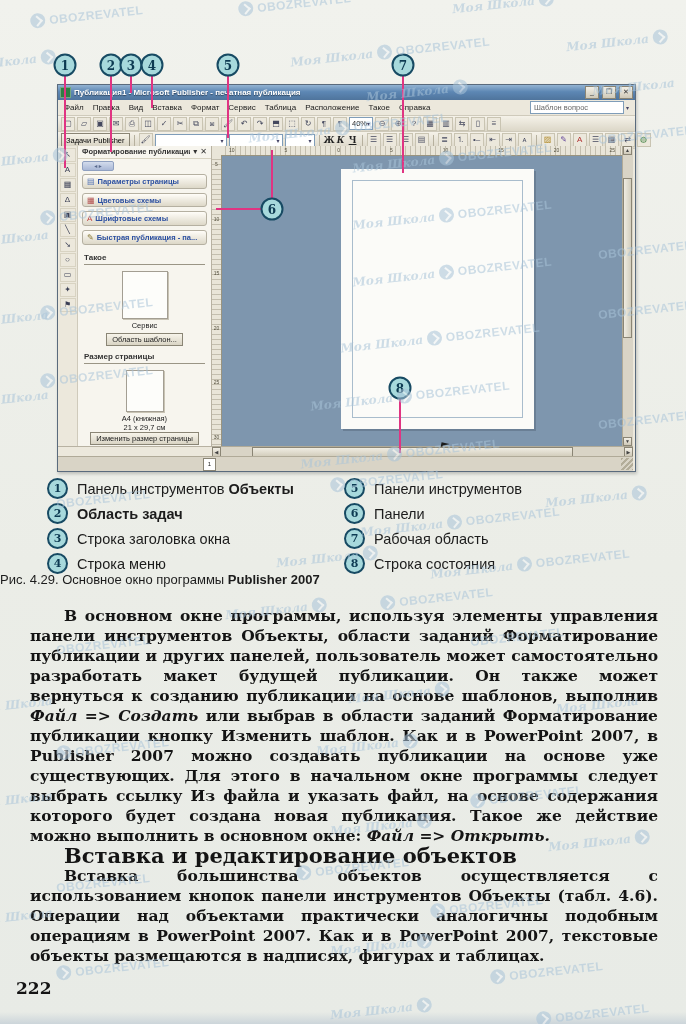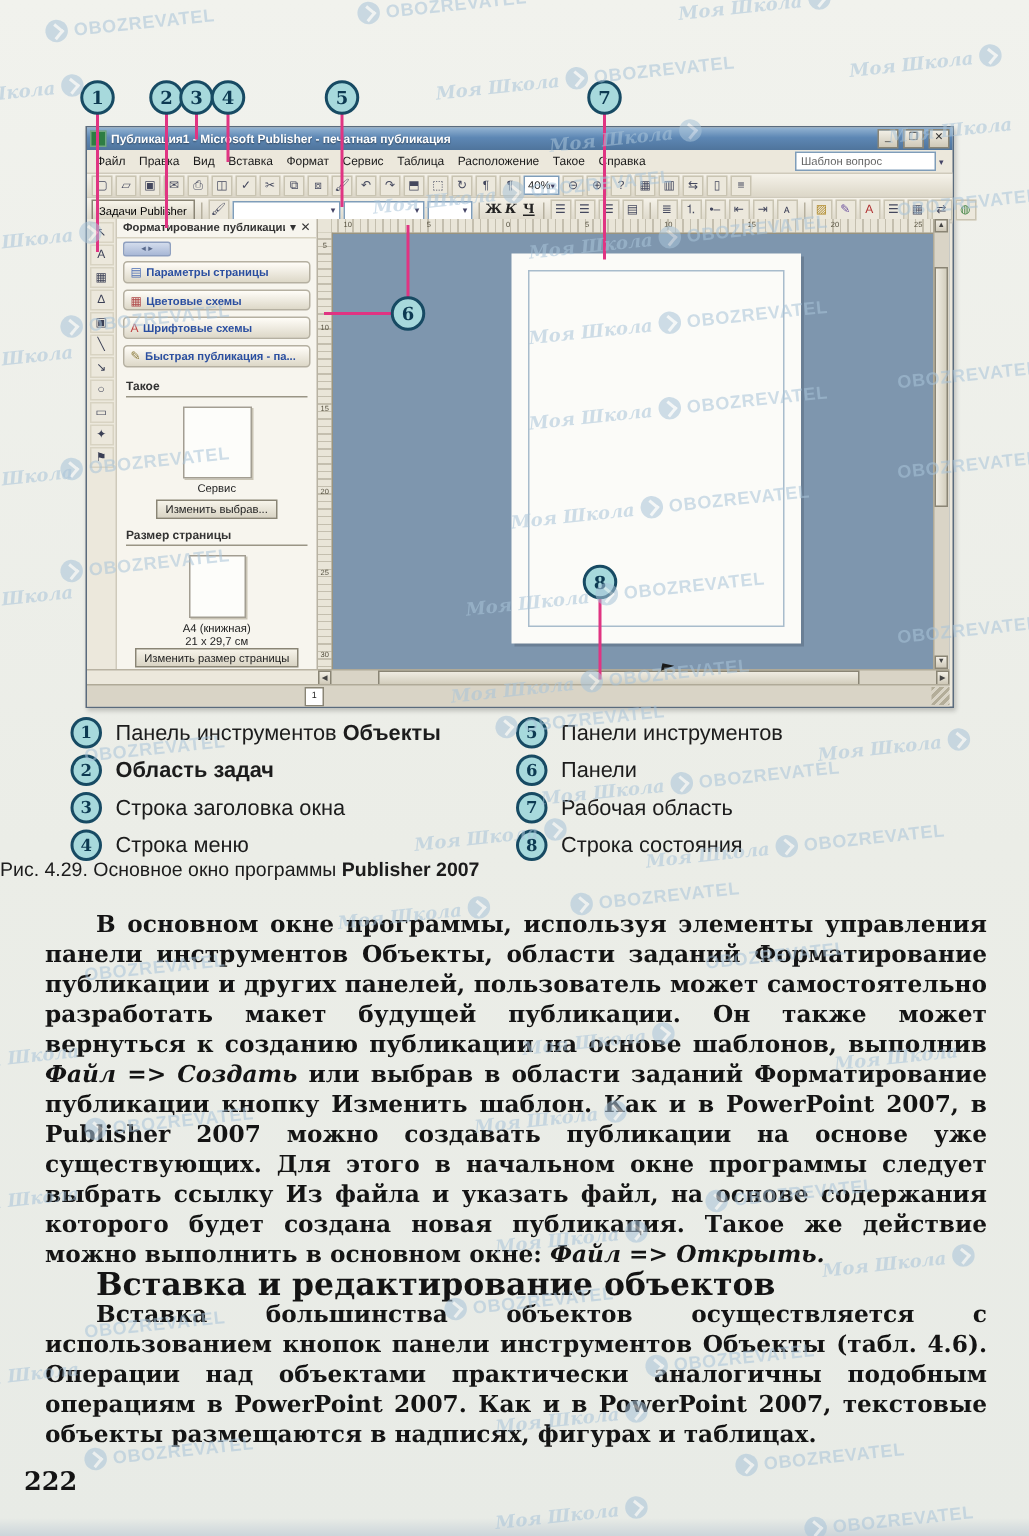--- a/index.html
+++ b/index.html
@@ -268,21 +268,21 @@
           <span class="sic" style="color:#c04040">A</span>
           <span class="slb">Шрифтовые схемы</span>
         </div>
         <div class="tps">
           <span class="sic" style="color:#8a7a3a">✎</span>
           <span class="slb">Быстрая публикация - па...</span>
         </div>
         <div class="tp-lbl">Такое</div>
         <div class="thumb t1"></div>
         <div class="tp-cap">Сервис</div>
-        <div class="tp-btn">Изменить выбрав...</div>
+        <div class="tp-btn">Область шаблон...</div>
         <div class="tp-lbl">Размер страницы</div>
         <div class="thumb t2"></div>
         <div class="tp-cap">A4 (книжная)</div>
         <div class="tp-cap">21 x 29,7 см</div>
         <div class="tp-btn tp-bot">Изменить размер страницы</div>
       </div>
 
       <div class="workwrap">
         <div class="corner"></div>
         <div class="hruler" id="hruler">

